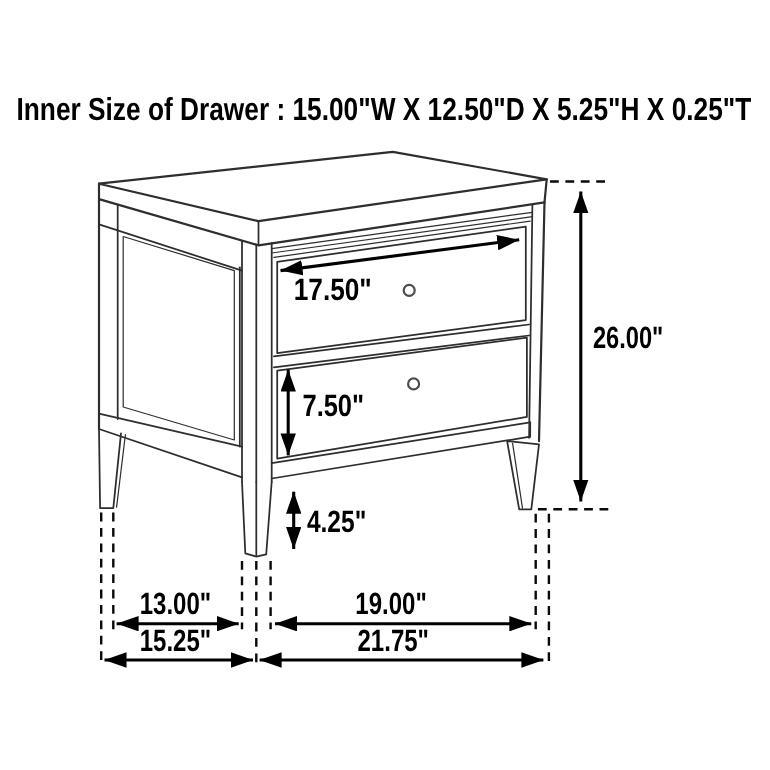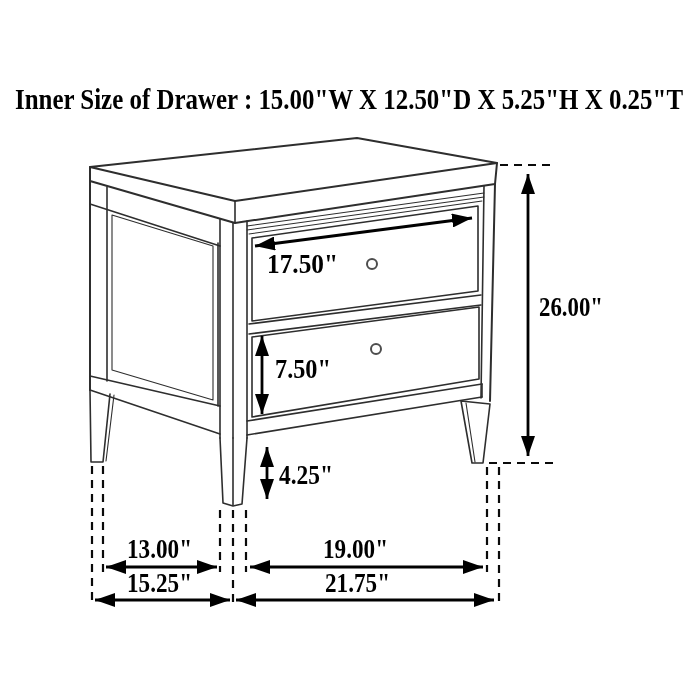--- a/index.html
+++ b/index.html
@@ -6,21 +6,21 @@
     margin: 0;
     padding: 0;
     background: #ffffff;
   }
   .canvas {
     position: relative;
     width: 700px;
     height: 644px;
     background: #ffffff;
     overflow: hidden;
-    font-family: Liberation Serif, serif;
+    font-family: Liberation Sans, sans-serif;
   }
   svg { display: block; }
   .furn {
     stroke: #2e2e2e;
     fill: none;
     stroke-width: 1.6;
     stroke-linejoin: round;
     stroke-linecap: round;
   }
   .furn-heavy { stroke-width: 2; }

